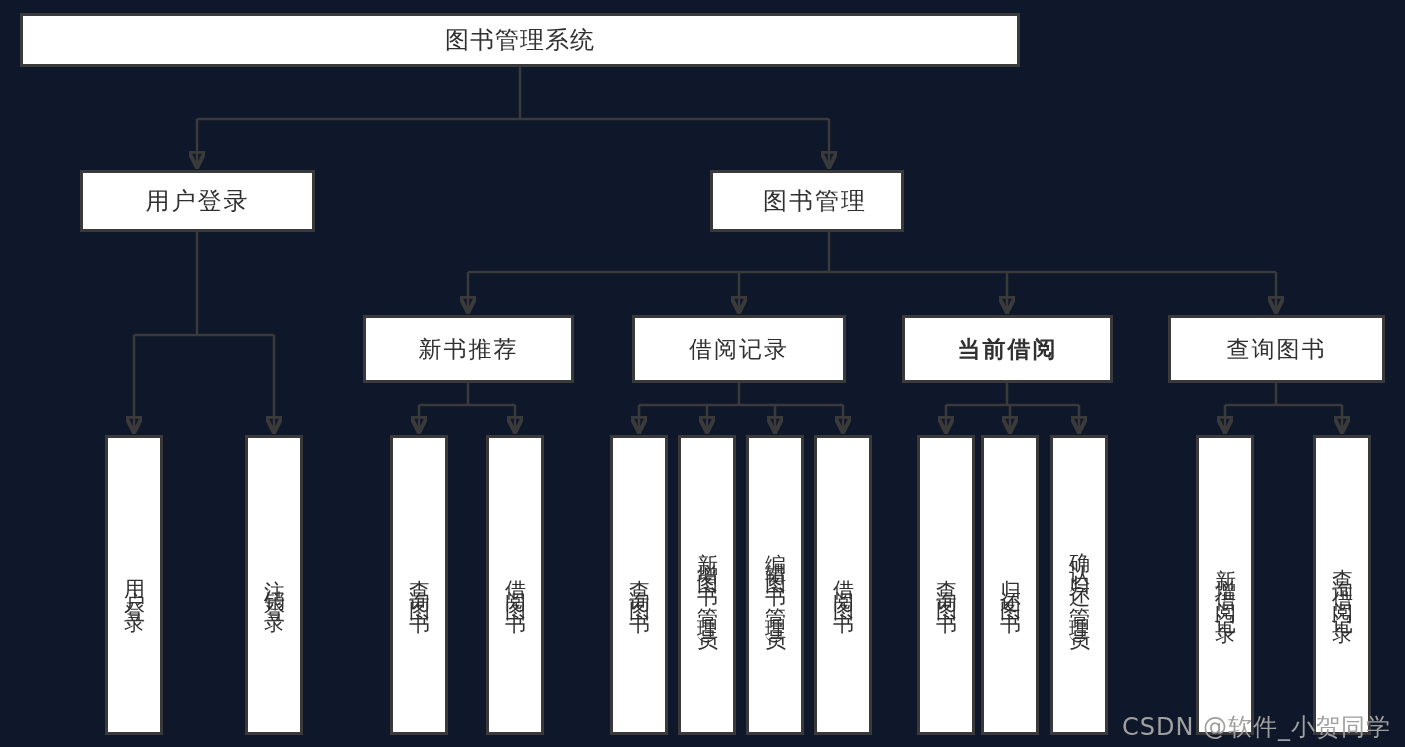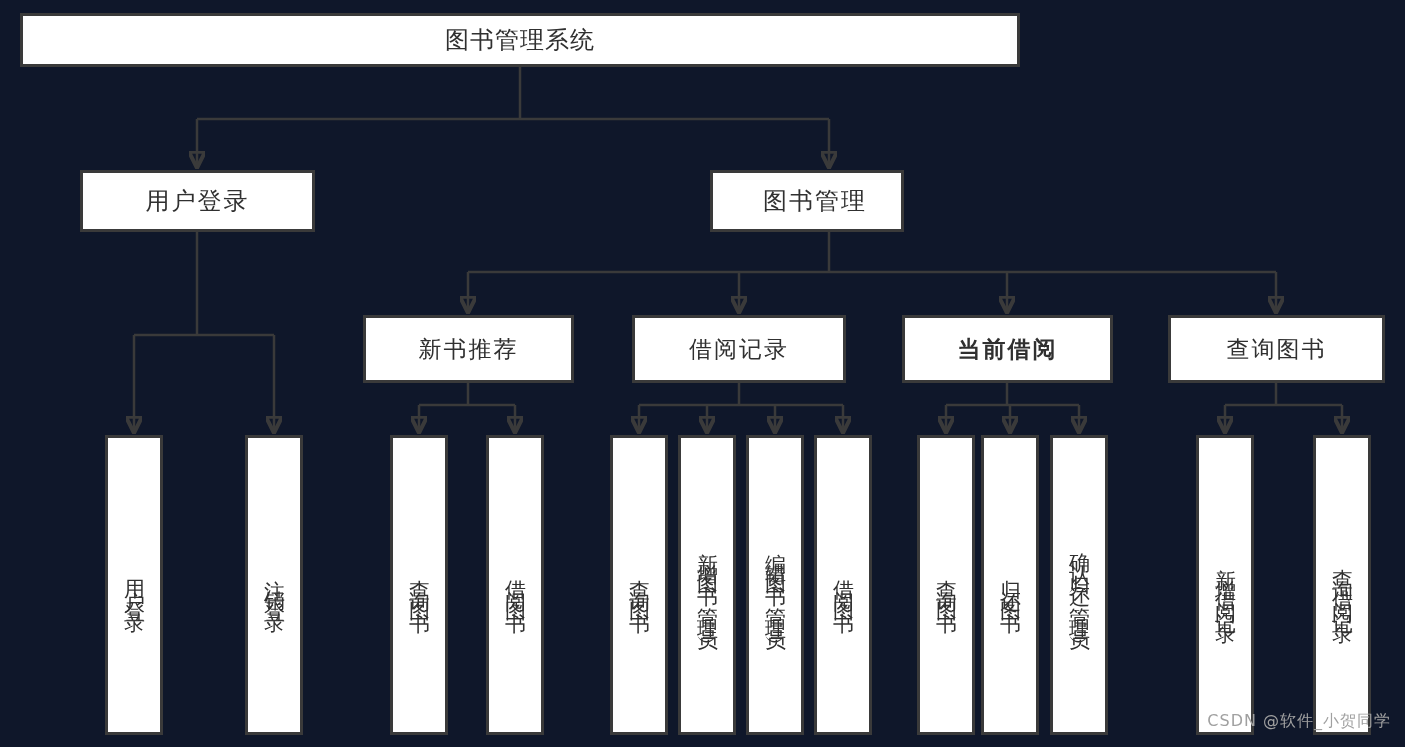--- a/index.html
+++ b/index.html
@@ -42,21 +42,21 @@
     font-size: 21px;
     letter-spacing: 11px;
     line-height: 1;
     white-space: nowrap;
   }
 
   .watermark {
     position: absolute;
     right: 14px;
     top: 711px;
-    font-size: 16px;
+    font-size: 24px;
     color: #a0a0a0;
     letter-spacing: 1px;
     z-index: 5;
   }
 </style>
 </head>
 <body>
 
 <div class="stage">
 

